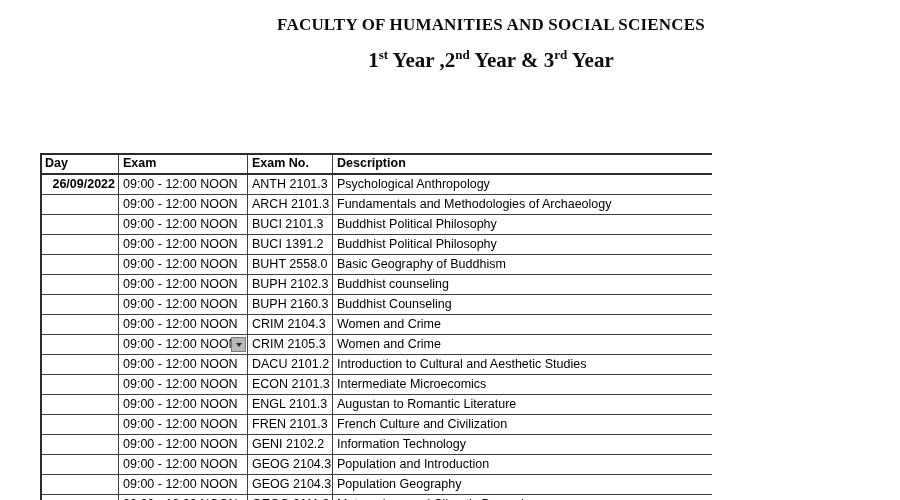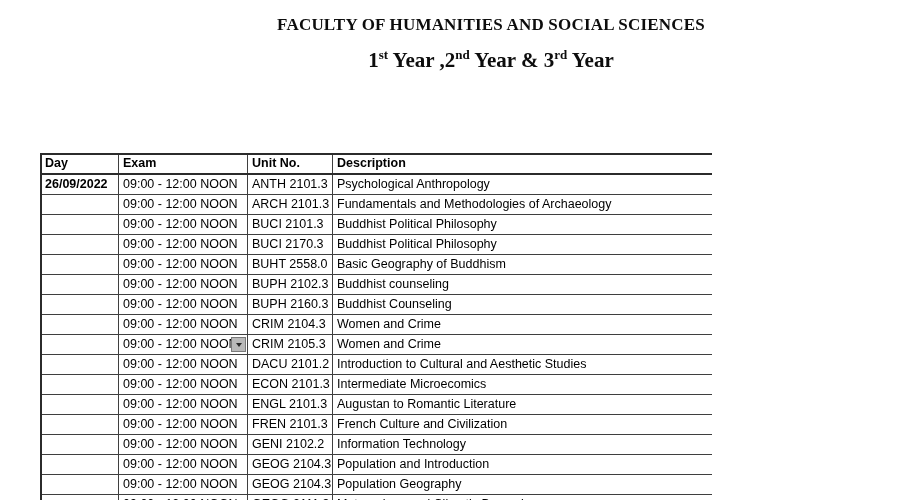--- a/index.html
+++ b/index.html
@@ -89,21 +89,21 @@
     overflow: hidden;
     text-align: left;
     font-weight: normal;
   }
   table.exam-table thead th {
     font-weight: bold;
     border-bottom: 2px solid #2b2b2b;
   }
   table.exam-table tbody td.day-cell {
     font-weight: bold;
-    text-align: left;
+    text-align: right;
   }
   table.exam-table tbody tr.first-row td {
     border-top: none;
   }
 
   
   .table-wrap table.exam-table {
     outline: none;
   }
   .frame-top, .frame-left, .frame-right {
@@ -157,21 +157,21 @@
       <colgroup>
         <col class="c-day">
           <col class="c-time">
           <col class="c-unit">
           <col class="c-desc">
       </colgroup>
       <thead>
         <tr>
           <th>Day</th>
           <th>Exam</th>
-          <th>Unit No.</th>
+          <th>Exam No.</th>
           <th>Description</th>
         </tr>
       </thead>
       <tbody id="table-body">
           <tr class="first-row">
             <td class="day-cell">26/09/2022</td>
             <td>09:00 - 12:00 NOON</td>
             <td>ANTH 2101.3</td>
             <td>Psychological Anthropology</td>
           </tr>
@@ -183,21 +183,21 @@
           </tr>
           <tr>
             <td class="day-cell"></td>
             <td>09:00 - 12:00 NOON</td>
             <td>BUCI 2101.3</td>
             <td>Buddhist Political Philosophy</td>
           </tr>
           <tr>
             <td class="day-cell"></td>
             <td>09:00 - 12:00 NOON</td>
-            <td>BUCI 2170.3</td>
+            <td>BUCI 1391.2</td>
             <td>Buddhist Political Philosophy</td>
           </tr>
           <tr>
             <td class="day-cell"></td>
             <td>09:00 - 12:00 NOON</td>
             <td>BUHT 2558.0</td>
             <td>Basic Geography of Buddhism</td>
           </tr>
           <tr>
             <td class="day-cell"></td>

